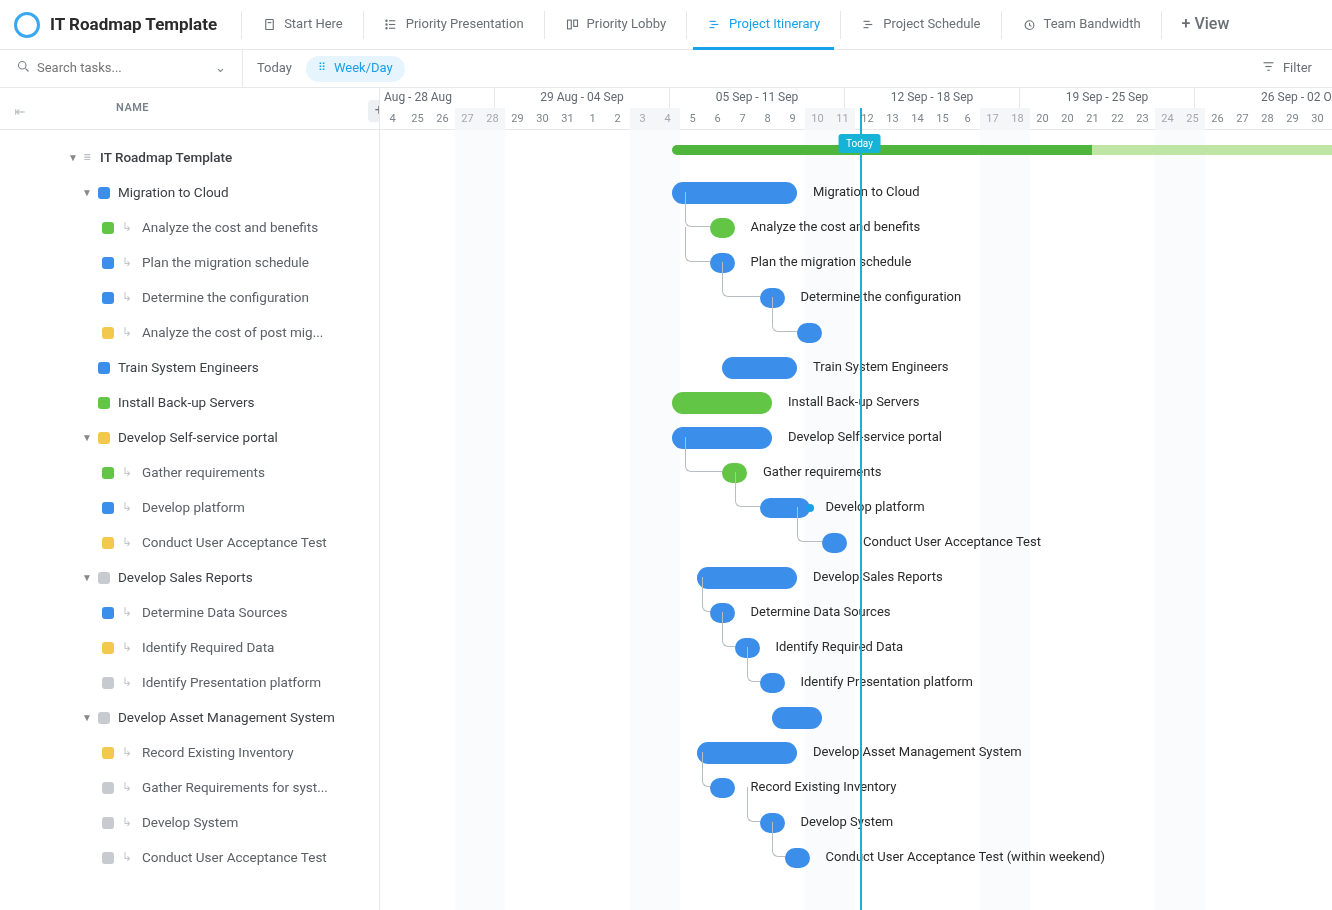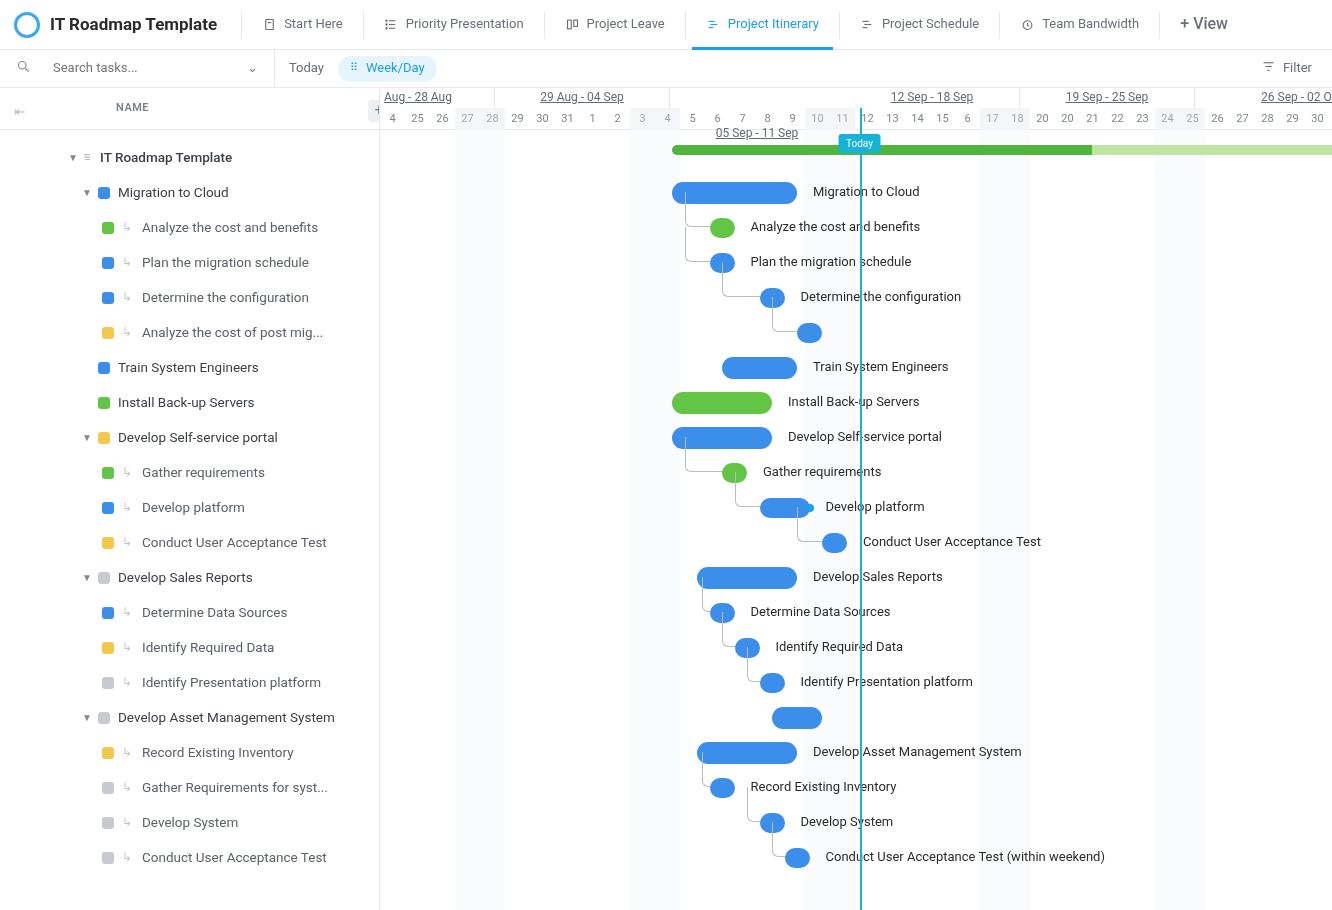--- a/index.html
+++ b/index.html
@@ -22,21 +22,21 @@
   .title{font-size:17px;font-weight:700;margin-right:18px;}
   .sep{width:1px;height:28px;background:var(--border);margin:0 6px;}
   .tab{display:flex;align-items:center;gap:7px;height:48px;padding:0 14px;color:#6a6f75;cursor:pointer;position:relative;}
   .tab.active{color:var(--active);}
   .tab.active::after{content:"";position:absolute;left:0;right:0;bottom:-1px;height:3px;background:var(--active);}
   .tab .ic{width:15px;height:15px;display:inline-flex;align-items:center;justify-content:center;}
   .tab-add{color:#6a6f75;font-size:16px;font-weight:500;padding:0 14px;cursor:pointer;}
 
   
   .sub{display:flex;align-items:center;height:38px;border-bottom:1px solid var(--border);padding:0 8px;}
-  .search-wrap{flex:0 0 228px;display:flex;align-items:center;gap:20px;color:var(--muted);height:100%;border-right:1px solid var(--border);padding:0 10px 0 8px;}
+  .search-wrap{flex:0 0 228px;display:flex;align-items:center;gap:4px;color:var(--muted);height:100%;border-right:1px solid var(--border);padding:0 10px 0 8px;}
   .search-wrap input{border:none;outline:none;flex:1;font:inherit;color:var(--text);}
   .chev{color:var(--muted);padding:0 6px;}
   .today{padding:0 14px;color:#6a6f75;cursor:pointer;}
   .zoom-pill{display:flex;align-items:center;gap:7px;background:#e6f5fd;color:var(--active);height:26px;padding:0 12px;border-radius:14px;cursor:pointer;}
   .zoom-pill .dots{font-size:11px;letter-spacing:1px;}
   .flex-spacer{flex:1;}
   .filter{display:flex;align-items:center;gap:7px;color:#6a6f75;padding:0 12px;cursor:pointer;}
 
   
   .main{display:flex;height:calc(910px - 50px - 38px);position:relative;}
@@ -58,21 +58,21 @@
   .b-gray{background:var(--gray);}
   .lvl0{padding-left:66px;font-weight:500;}
   .lvl1{padding-left:80px;}
   .lvl2{padding-left:98px;}
   .lvl2 .txt{color:#5c6167;}
 
   
   .right{flex:1;overflow:hidden;position:relative;}
   .tl-head{height:42px;border-bottom:1px solid var(--border);}
   .weeks{display:flex;height:20px;font-size:12px;color:#636a71;}
-  .week{flex:0 0 auto;display:flex;align-items:center;justify-content:center;border-right:1px solid var(--border);height:20px;text-decoration:underline;}
+  .week{flex:0 0 auto;display:flex;align-items:center;justify-content:center;border-right:1px solid var(--border);height:20px;}
   .days{display:flex;height:22px;font-size:11px;color:#7e858c;}
   .day{width:25px;flex:0 0 25px;display:flex;align-items:center;justify-content:center;position:relative;}
   .day.wk{background:#f5f6f7;color:#a3a8af;}
 
   .gantt-body{position:relative;height:calc(100% - 42px);}
   .cols-bg{position:absolute;inset:0;display:flex;pointer-events:none;}
   .col{width:25px;flex:0 0 25px;height:100%;}
   .col.wk{background:#fafbfc;}
   .today-line{position:absolute;top:-22px;bottom:0;width:2px;background:#15b3d6;z-index:4;}
   .today-badge{position:absolute;top:4px;transform:translateX(-50%);background:#15b3d6;color:#fff;font-size:10px;padding:3px 8px;border-radius:3px;z-index:5;}
@@ -116,21 +116,21 @@
           </svg>
         </span>
         <span>Priority Presentation</span>
       </div><div class="sep"></div><div class="tab">
         <span class="ic">
           <svg class="icon" viewBox="0 0 24 24">
             <rect x="4" y="5" width="6" height="14"></rect>
             <rect x="14" y="5" width="6" height="10"></rect>
           </svg>
         </span>
-        <span>Project Leave</span>
+        <span>Priority Lobby</span>
       </div><div class="sep"></div><div class="tab active">
         <span class="ic">
           <svg class="icon" viewBox="0 0 24 24">
             <line x1="4" y1="7" x2="14" y2="7"></line>
             <line x1="7" y1="12" x2="18" y2="12"></line>
             <line x1="4" y1="17" x2="12" y2="17"></line>
           </svg>
         </span>
         <span>Project Itinerary</span>
       </div><div class="sep"></div><div class="tab">
@@ -293,21 +293,21 @@
           <span class="txt">Conduct User Acceptance Test</span>
         </div>
       </div>
   </div>
 
   <div class="right">
     <div class="tl-head">
       <div class="weeks" id="weeks-host">
           <div class="week" style="width: 115px; justify-content: flex-start; padding-left: 4px;">Aug - 28 Aug</div>
           <div class="week" style="width: 175px;">29 Aug - 04 Sep</div>
-          <div class="week" style="width: 175px; margin-top: 36px;">05 Sep - 11 Sep</div>
+          <div class="week" style="width: 175px;">05 Sep - 11 Sep</div>
           <div class="week" style="width: 175px;">12 Sep - 18 Sep</div>
           <div class="week" style="width: 175px;">19 Sep - 25 Sep</div>
           <div class="week" style="width: 152px; justify-content: flex-end; padding-right: 4px;">26 Sep - 02 Oct</div>
         </div>
       <div class="days" id="days-host">
           <div class="day">4</div>
           <div class="day">25</div>
           <div class="day">26</div>
           <div class="day wk">27</div>
           <div class="day wk">28</div>

